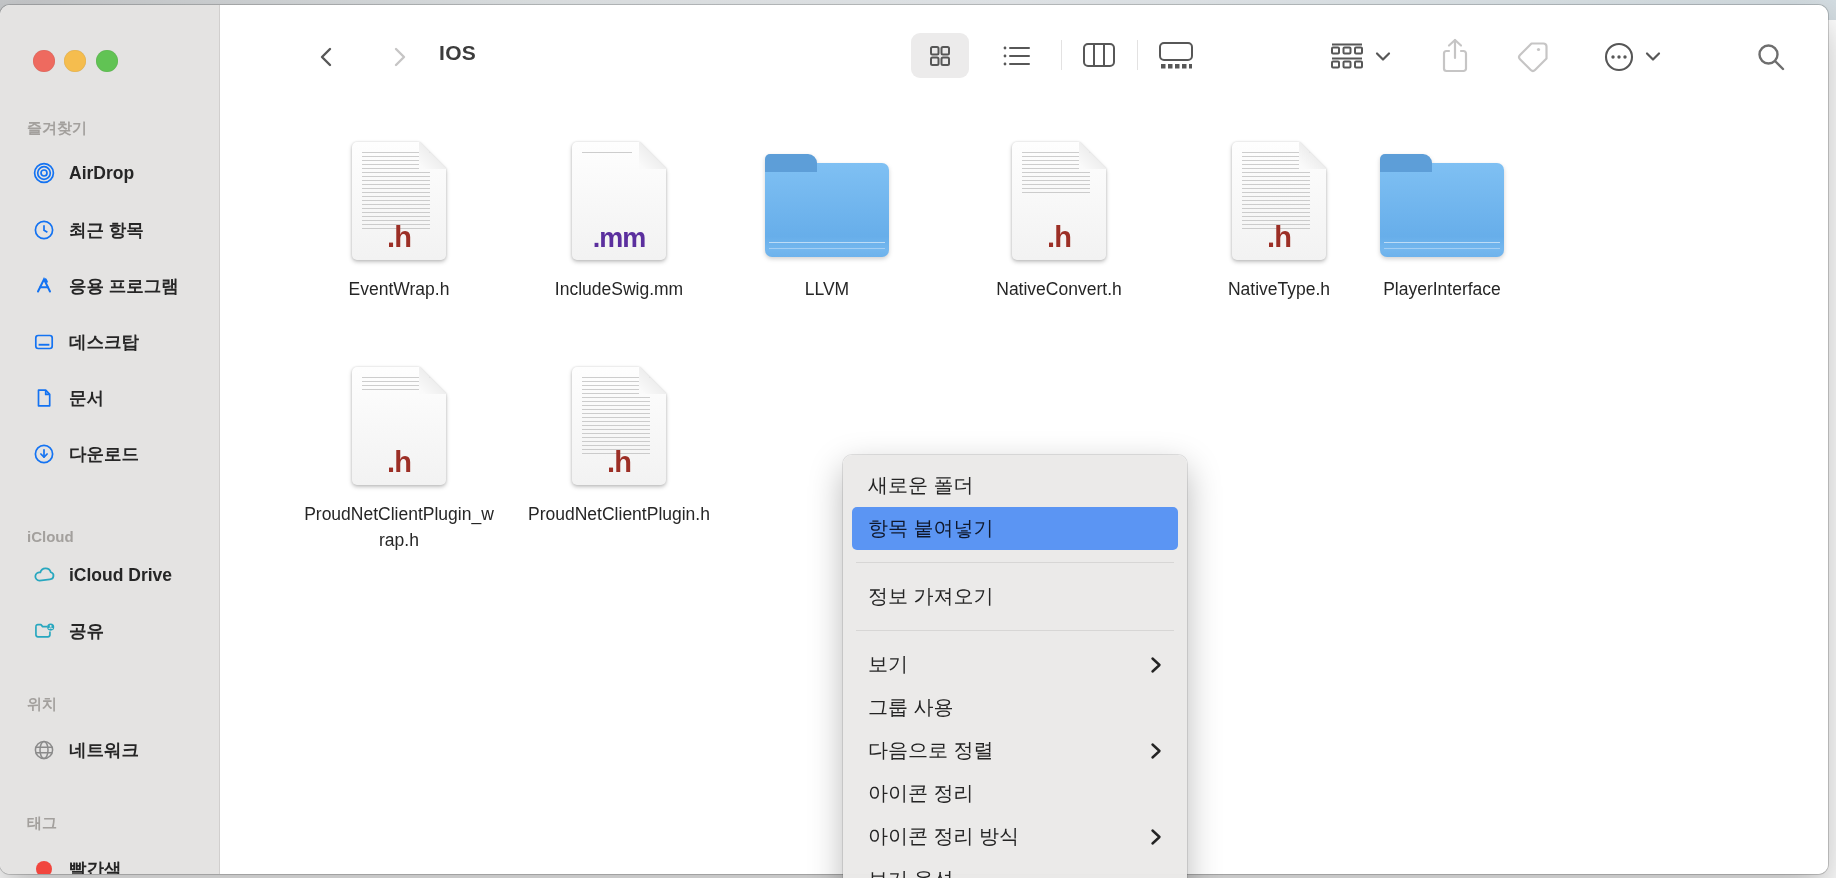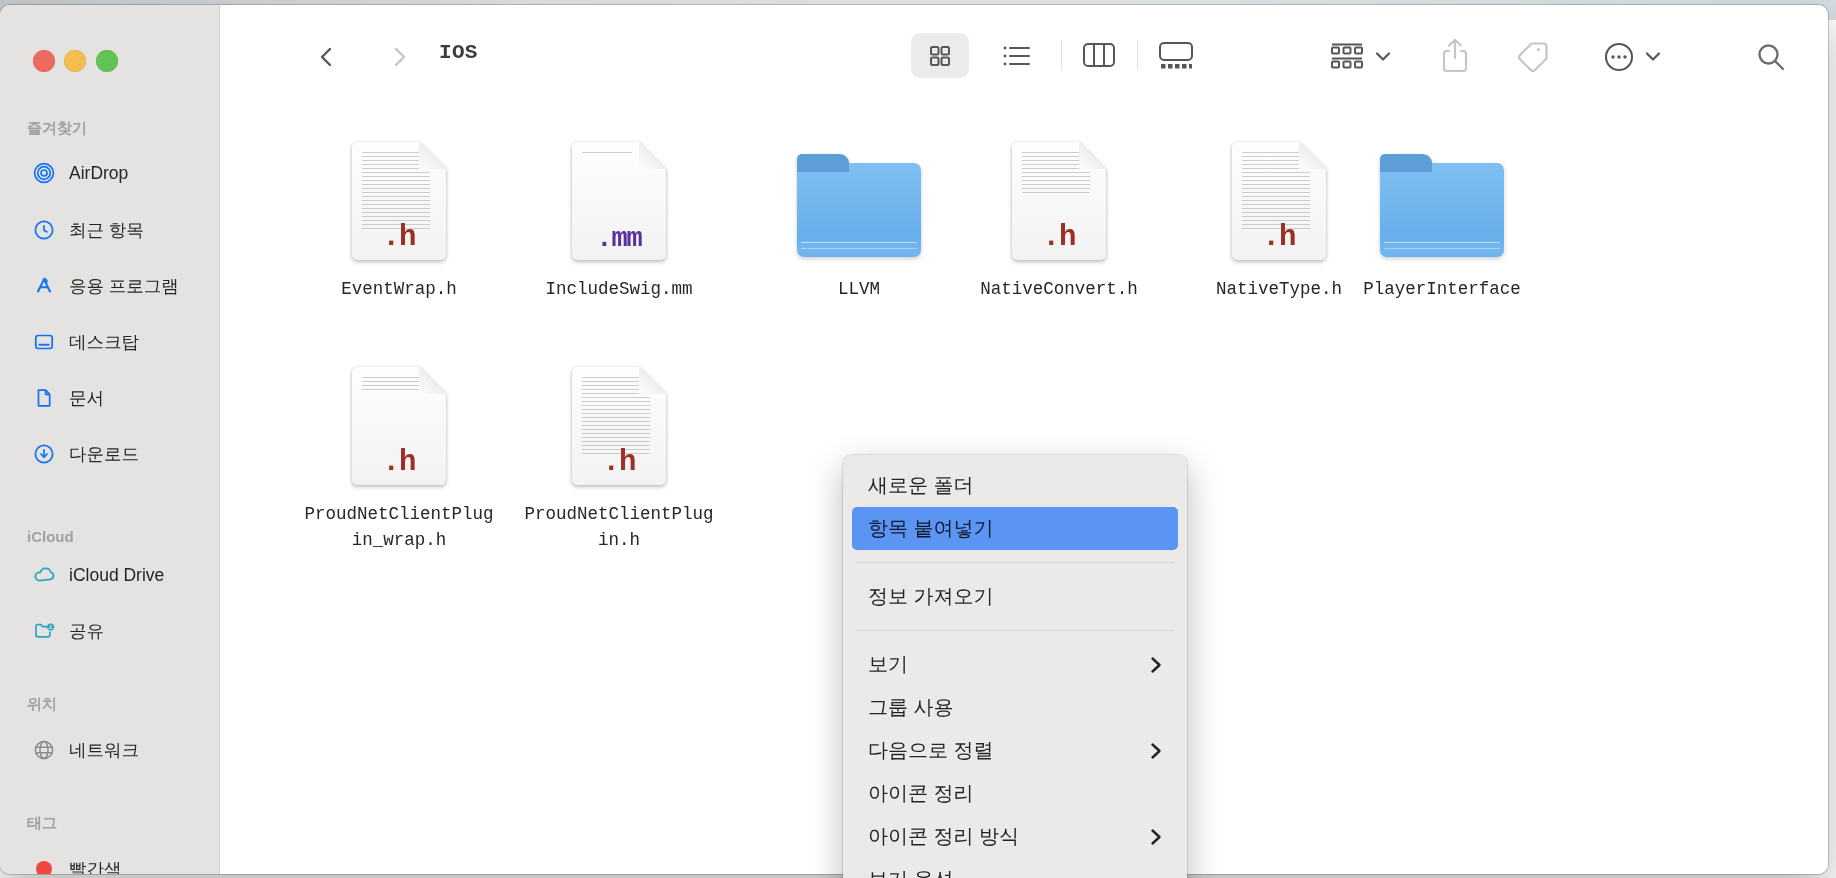--- a/index.html
+++ b/index.html
@@ -18,31 +18,31 @@
   .sidebar { position:absolute; left:0; top:0; bottom:0; width:220px;
     background:#e4e3e2; border-right:1px solid #d1cfce; }
   .traffic { position:absolute; width:22px; height:22px; border-radius:50%; top:45px;
     box-shadow: inset 0 0 1px rgba(0,0,0,0.25); }
   .t-red { left:33px; background:#ee6a5f; }
   .t-yellow { left:64px; background:#f5bd4e; }
   .t-green { left:96px; background:#61c354; }
 
   .side-row { position:absolute; left:22px; right:10px; height:32px;
     display:flex; align-items:center; gap:13px; padding-left:10px; border-radius:6px;
-    font-size:17.5px; color:#262626; white-space:nowrap; }
+    font-size:17.5px; color:#262626; white-space:nowrap;font-weight:bold; }
   .side-head { position:absolute; left:27px; right:10px; height:22px;
     font-size:15px; font-weight:700; color:#a3a09d; display:flex; align-items:center; }
   .side-ic { width:24px; height:24px; flex:0 0 24px; display:flex;
     align-items:center; justify-content:center; }
   .blue  { color:#1473f2; }
   .teal  { color:#27a7bf; }
   .gray  { color:#8a8a8a; }
 
   
-  .main { position:absolute; left:271px; right:0; top:0; bottom:0; background:#ffffff;font-family:Liberation Mono, monospace; }
+  .main { position:absolute; left:271px; right:0; top:0; bottom:0; background:#ffffff; }
   .tb { position:absolute; display:flex; align-items:center; justify-content:center; }
   .tb svg { display:block; }
   .seg-selected { background:#ecebeb; border-radius:9px; }
   .tb-sep { position:absolute; width:1px; height:30px; top:35px; background:#e3e2e2; }
   .win-title { position:absolute; left:168px; top:36px; font-size:21px; font-weight:700;
     color:#3c3c3c; letter-spacing:.3px; }
   .ic-strong { color:#575757; }
   .ic-dim    { color:#c6c5c5; }
   .ic-search { color:#6e6e6e; }
 
@@ -329,21 +329,21 @@
           <div class="doc-wrap">
         <div class="doc">
               <div class="doc-lines lines-one"></div>
           <div class="doc-ext" style="color:#5b2f9e;font-size:27px">.mm</div>
             </div>
       </div>
         </div>
       <div class="file-label">IncludeSwig.mm</div>
     </div>
 
-    <div class="file-item" style="left:488px;top:133px">
+    <div class="file-item" style="left:456px;top:133px">
       <div class="icon-slot">
           <div class="folder"></div>
         </div>
       <div class="file-label">LLVM</div>
     </div>
 
     <div class="file-item" style="left:688px;top:133px">
       <div class="icon-slot">
           <div class="doc-wrap">
         <div class="doc">

